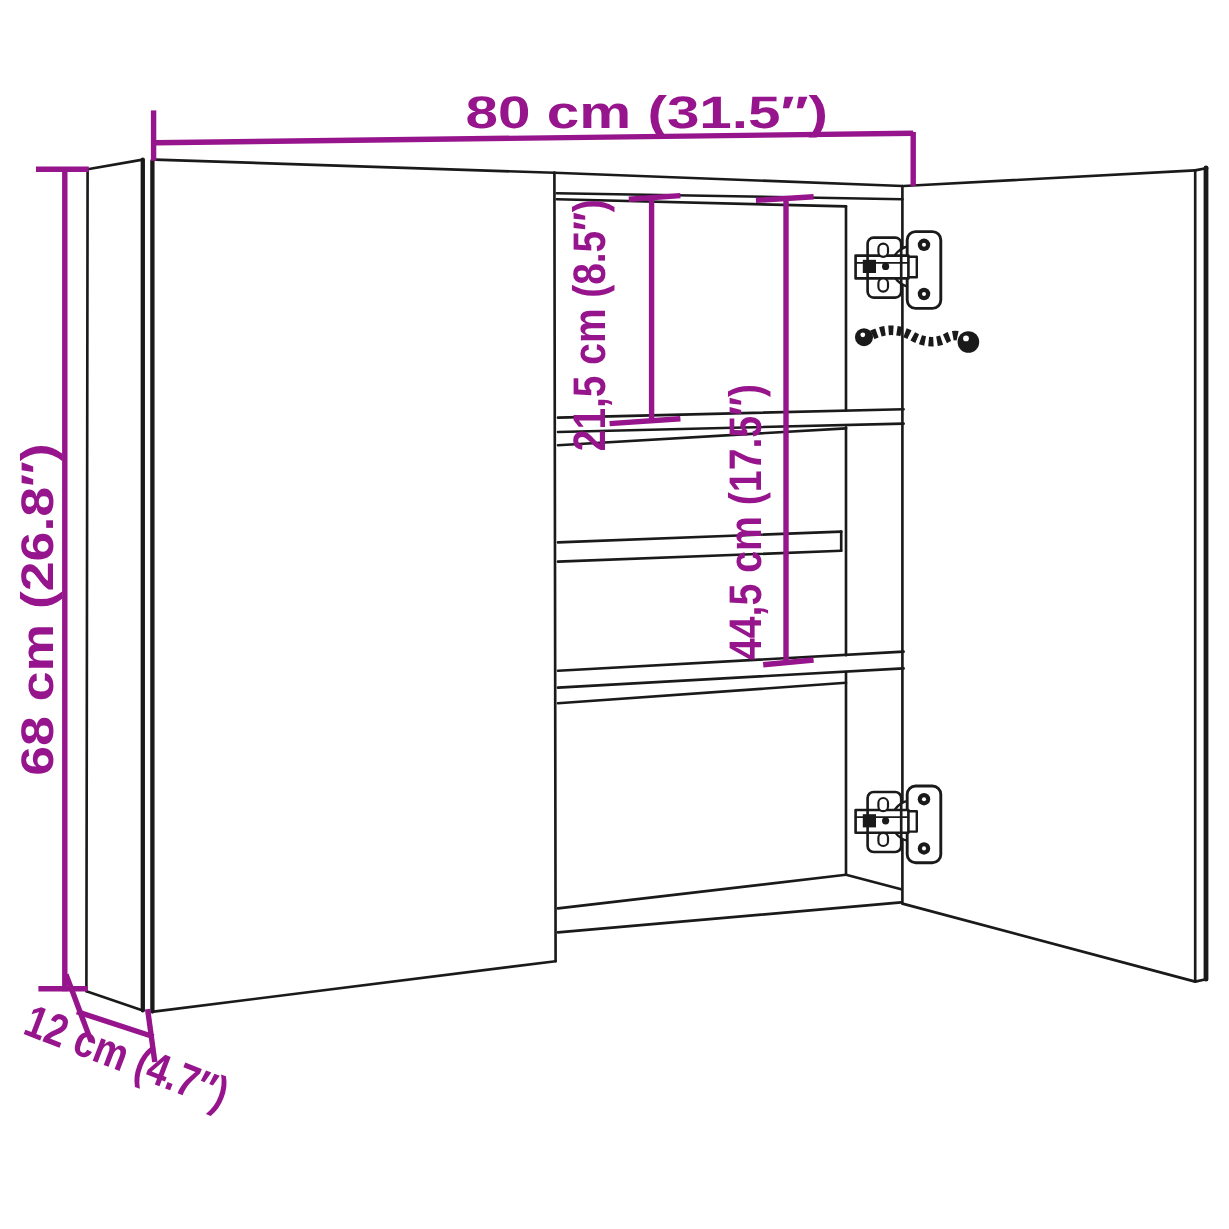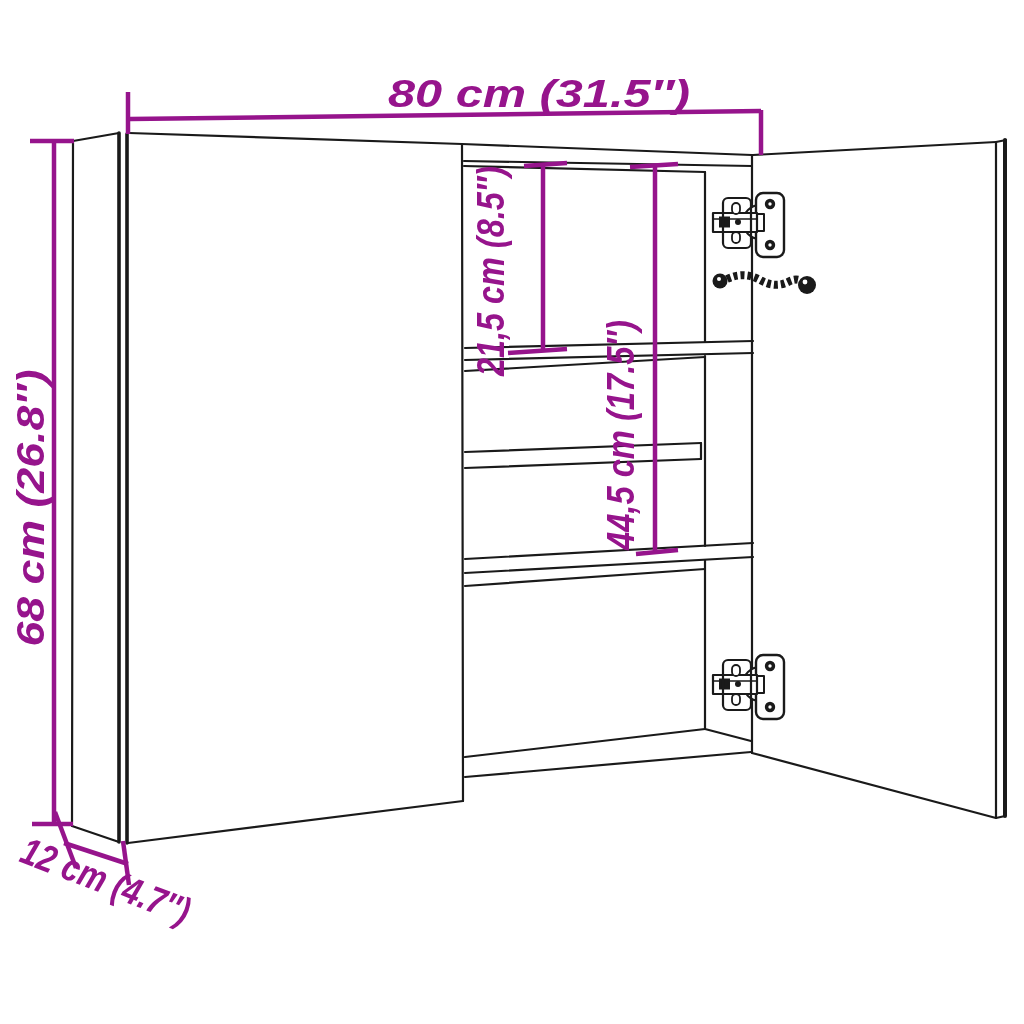--- a/index.html
+++ b/index.html
@@ -1,16 +1,16 @@
 <!DOCTYPE html>
 <html><head>
 <meta charset="utf-8">
 <style>
   html,body{margin:0;padding:0;background:#fff;}
-  .stage{position:relative;width:1024px;height:1024px;overflow:hidden;background:#fff;font-style:italic;}
+  .stage{position:relative;width:1024px;height:1024px;overflow:hidden;background:#fff;}
   svg{position:absolute;left:0;top:0;display:block;}
   text{
     font-family:"Liberation Sans","DejaVu Sans",sans-serif;
     font-weight:700;
     font-size:38px;
   }
 </style>
 </head>
 <body>
 

